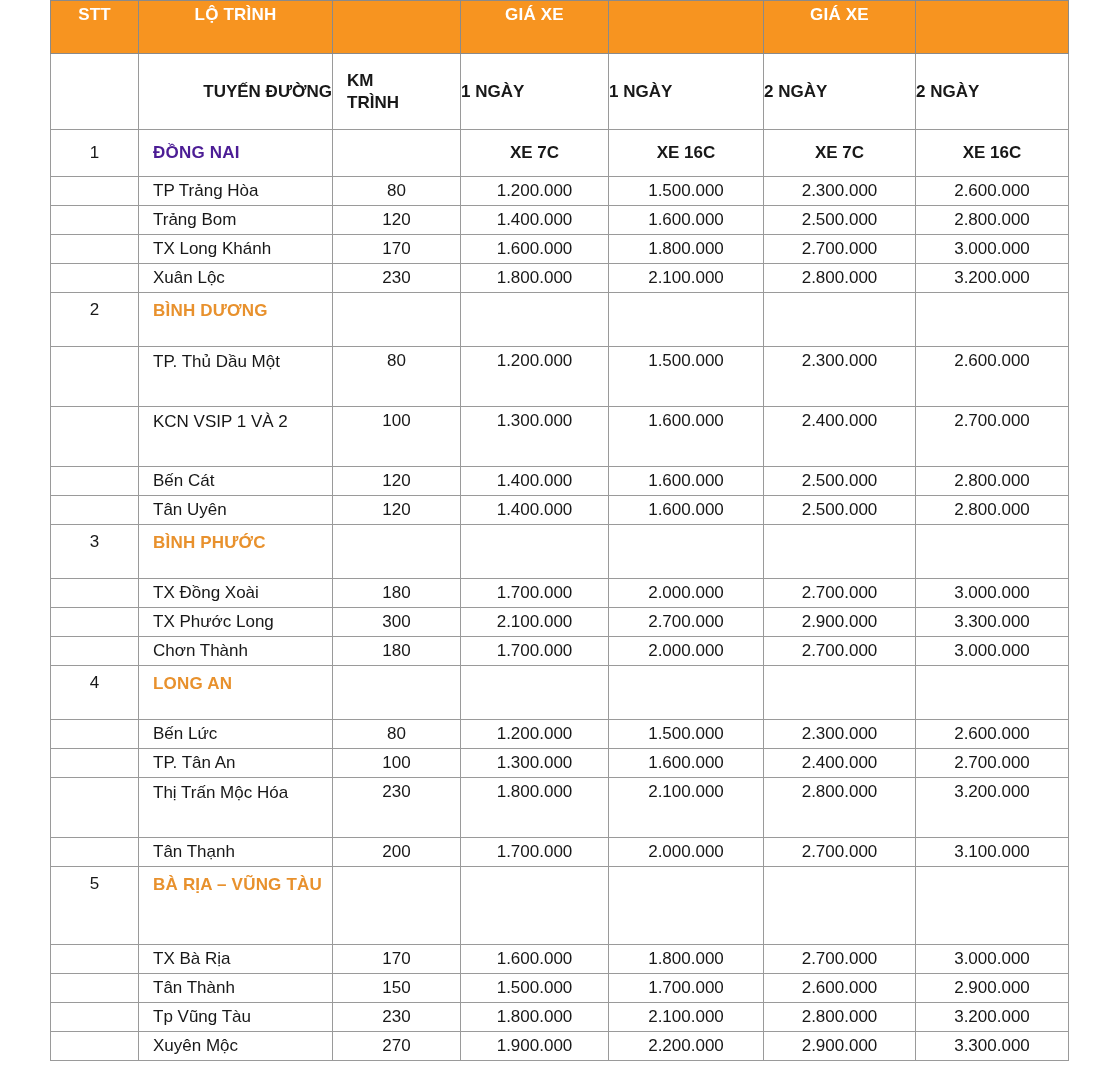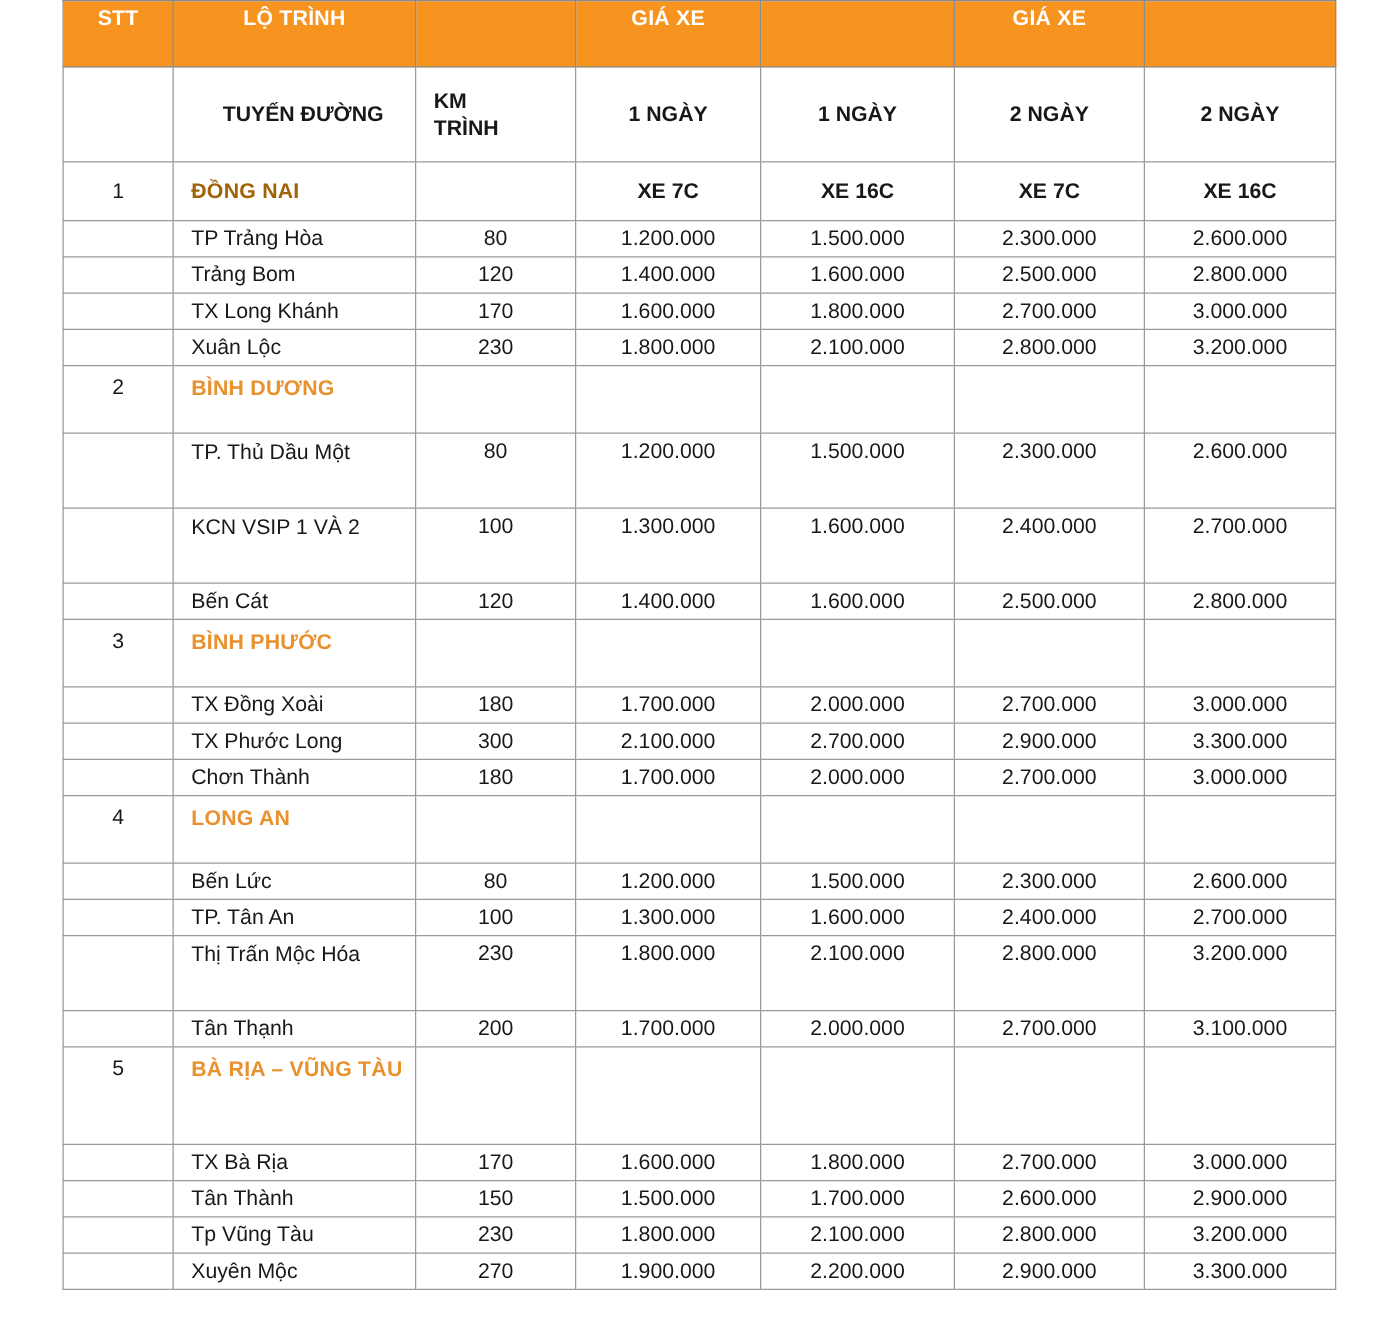--- a/index.html
+++ b/index.html
@@ -57,41 +57,41 @@
     padding-top: 4px;
     border-color: #8a8a8a;
     letter-spacing: .2px;
   }
   tr.head-band td.blank { color: #f79420; }
 
   
   tr.sub-head td {
     height: 75px;
     font-weight: bold;
-    text-align: center;
+    text-align: left;
   }
   tr.sub-head td.route-h {
-    text-align: center;
+    text-align: right;
     padding-left: 14px;
   }
   tr.sub-head td.km-h {
     text-align: left;
     padding-left: 14px;
     line-height: 1.25;
   }
   tr.veh-head td {
     height: 46px;
     font-weight: bold;
     text-align: center;
   }
   tr.veh-head td.stt-c { font-weight: normal; }
   tr.veh-head td.prov-c {
     text-align: left;
     padding-left: 14px;
-    color: #a16207;
+    color: #4c1d95;
     font-weight: bold;
     letter-spacing: .2px;
     margin-left: 32px;
   }
 
   
   tr.section-row td {
     height: 46px;
     vertical-align: top;
     padding-top: 7px;
@@ -244,20 +244,29 @@
         </tr>
         <tr class="data-row">
           <td class="stt-c"></td>
           <td class="route-c">Bến Cát</td>
           <td>120</td>
           <td>1.400.000</td>
           <td>1.600.000</td>
           <td>2.500.000</td>
           <td>2.800.000</td>
         </tr>
+        <tr class="data-row">
+          <td class="stt-c"></td>
+          <td class="route-c">Tân Uyên</td>
+          <td>120</td>
+          <td>1.400.000</td>
+          <td>1.600.000</td>
+          <td>2.500.000</td>
+          <td>2.800.000</td>
+        </tr>
         <tr class="section-row">
           <td class="stt-c">3</td>
           <td class="prov-c">BÌNH PHƯỚC</td>
           <td></td>
           <td></td>
           <td></td>
           <td></td>
           <td></td>
         </tr>
         <tr class="data-row">

